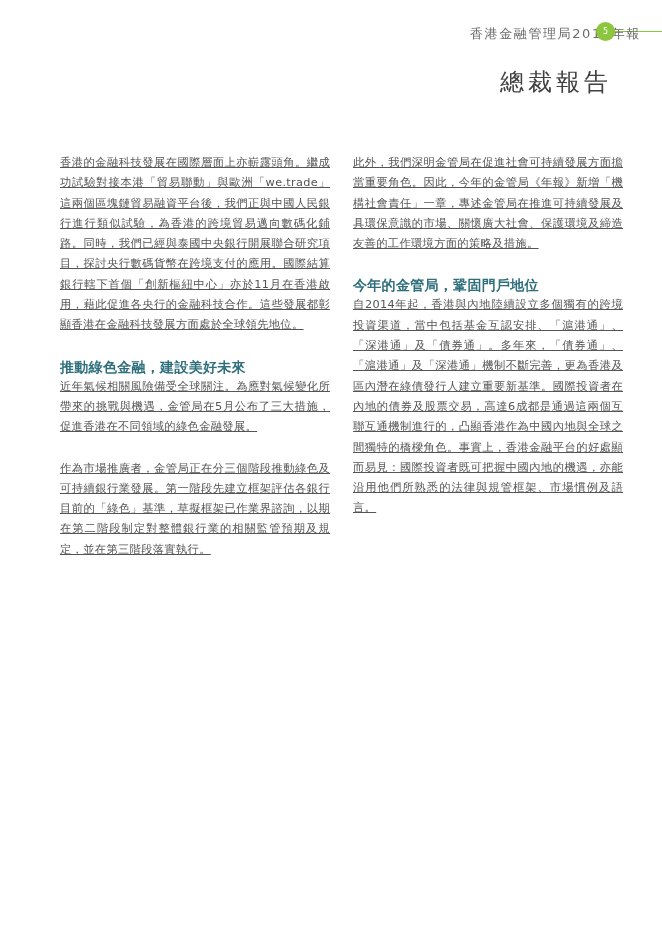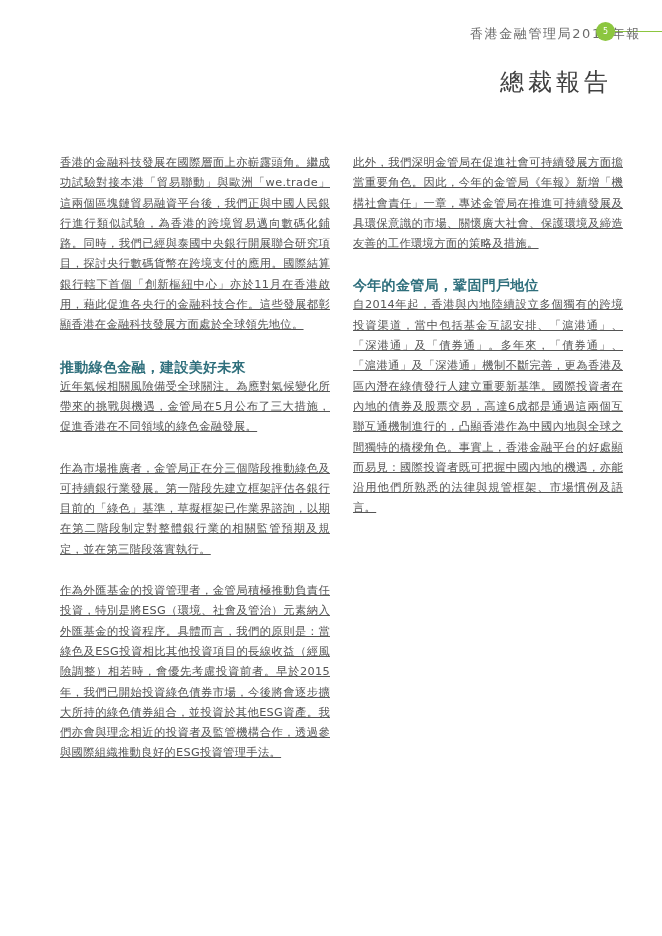--- a/index.html
+++ b/index.html
@@ -92,21 +92,20 @@
   <div class="header-report">香港金融管理局2019年報</div>
   <div class="page-badge">5</div>
 
   <h1 class="page-title">總裁報告</h1>
 
   <div class="col col-left">
     <p class="para">香港的金融科技發展在國際層面上亦嶄露頭角。繼成功試驗對接本港「貿易聯動」與歐洲「we.trade」這兩個區塊鏈貿易融資平台後，我們正與中國人民銀行進行類似試驗，為香港的跨境貿易邁向數碼化鋪路。同時，我們已經與泰國中央銀行開展聯合研究項目，探討央行數碼貨幣在跨境支付的應用。國際結算銀行轄下首個「創新樞紐中心」亦於11月在香港啟用，藉此促進各央行的金融科技合作。這些發展都彰顯香港在金融科技發展方面處於全球領先地位。</p>
     <h2 class="section-heading gap-top">推動綠色金融，建設美好未來</h2>
     <p class="para">近年氣候相關風險備受全球關注。為應對氣候變化所帶來的挑戰與機遇，金管局在5月公布了三大措施，促進香港在不同領域的綠色金融發展。</p>
     <p class="para">作為市場推廣者，金管局正在分三個階段推動綠色及可持續銀行業發展。第一階段先建立框架評估各銀行目前的「綠色」基準，草擬框架已作業界諮詢，以期在第二階段制定對整體銀行業的相關監管預期及規定，並在第三階段落實執行。</p>
-    <p class="para">作為外匯基金的投資管理者，金管局積極推動負責任投資，特別是將ESG（環境、社會及管治）元素納入外匯基金的投資程序。具體而言，我們的原則是：當綠色及ESG投資相比其他投資項目的長線收益（經風險調整）相若時，會優先考慮投資前者。早於2015年，我們已開始投資綠色債券市場，今後將會逐步擴大所持的綠色債券組合，並投資於其他ESG資產。我們亦會與理念相近的投資者及監管機構合作，透過參與國際組織推動良好的ESG投資管理手法。</p>
   </div>
 
   <div class="col col-right">
     <p class="para">此外，我們深明金管局在促進社會可持續發展方面擔當重要角色。因此，今年的金管局《年報》新增「機構社會責任」一章，專述金管局在推進可持續發展及具環保意識的市場、關懷廣大社會、保護環境及締造友善的工作環境方面的策略及措施。</p>
     <h2 class="section-heading gap-top">今年的金管局，鞏固門戶地位</h2>
     <p class="para">自2014年起，香港與內地陸續設立多個獨有的跨境投資渠道，當中包括基金互認安排、「滬港通」、「深港通」及「債券通」。多年來，「債券通」、「滬港通」及「深港通」機制不斷完善，更為香港及區內潛在綠債發行人建立重要新基準。國際投資者在內地的債券及股票交易，高達6成都是通過這兩個互聯互通機制進行的，凸顯香港作為中國內地與全球之間獨特的橋樑角色。事實上，香港金融平台的好處顯而易見：國際投資者既可把握中國內地的機遇，亦能沿用他們所熟悉的法律與規管框架、市場慣例及語言。</p>
   </div>
 </div>
 
 </body></html>

